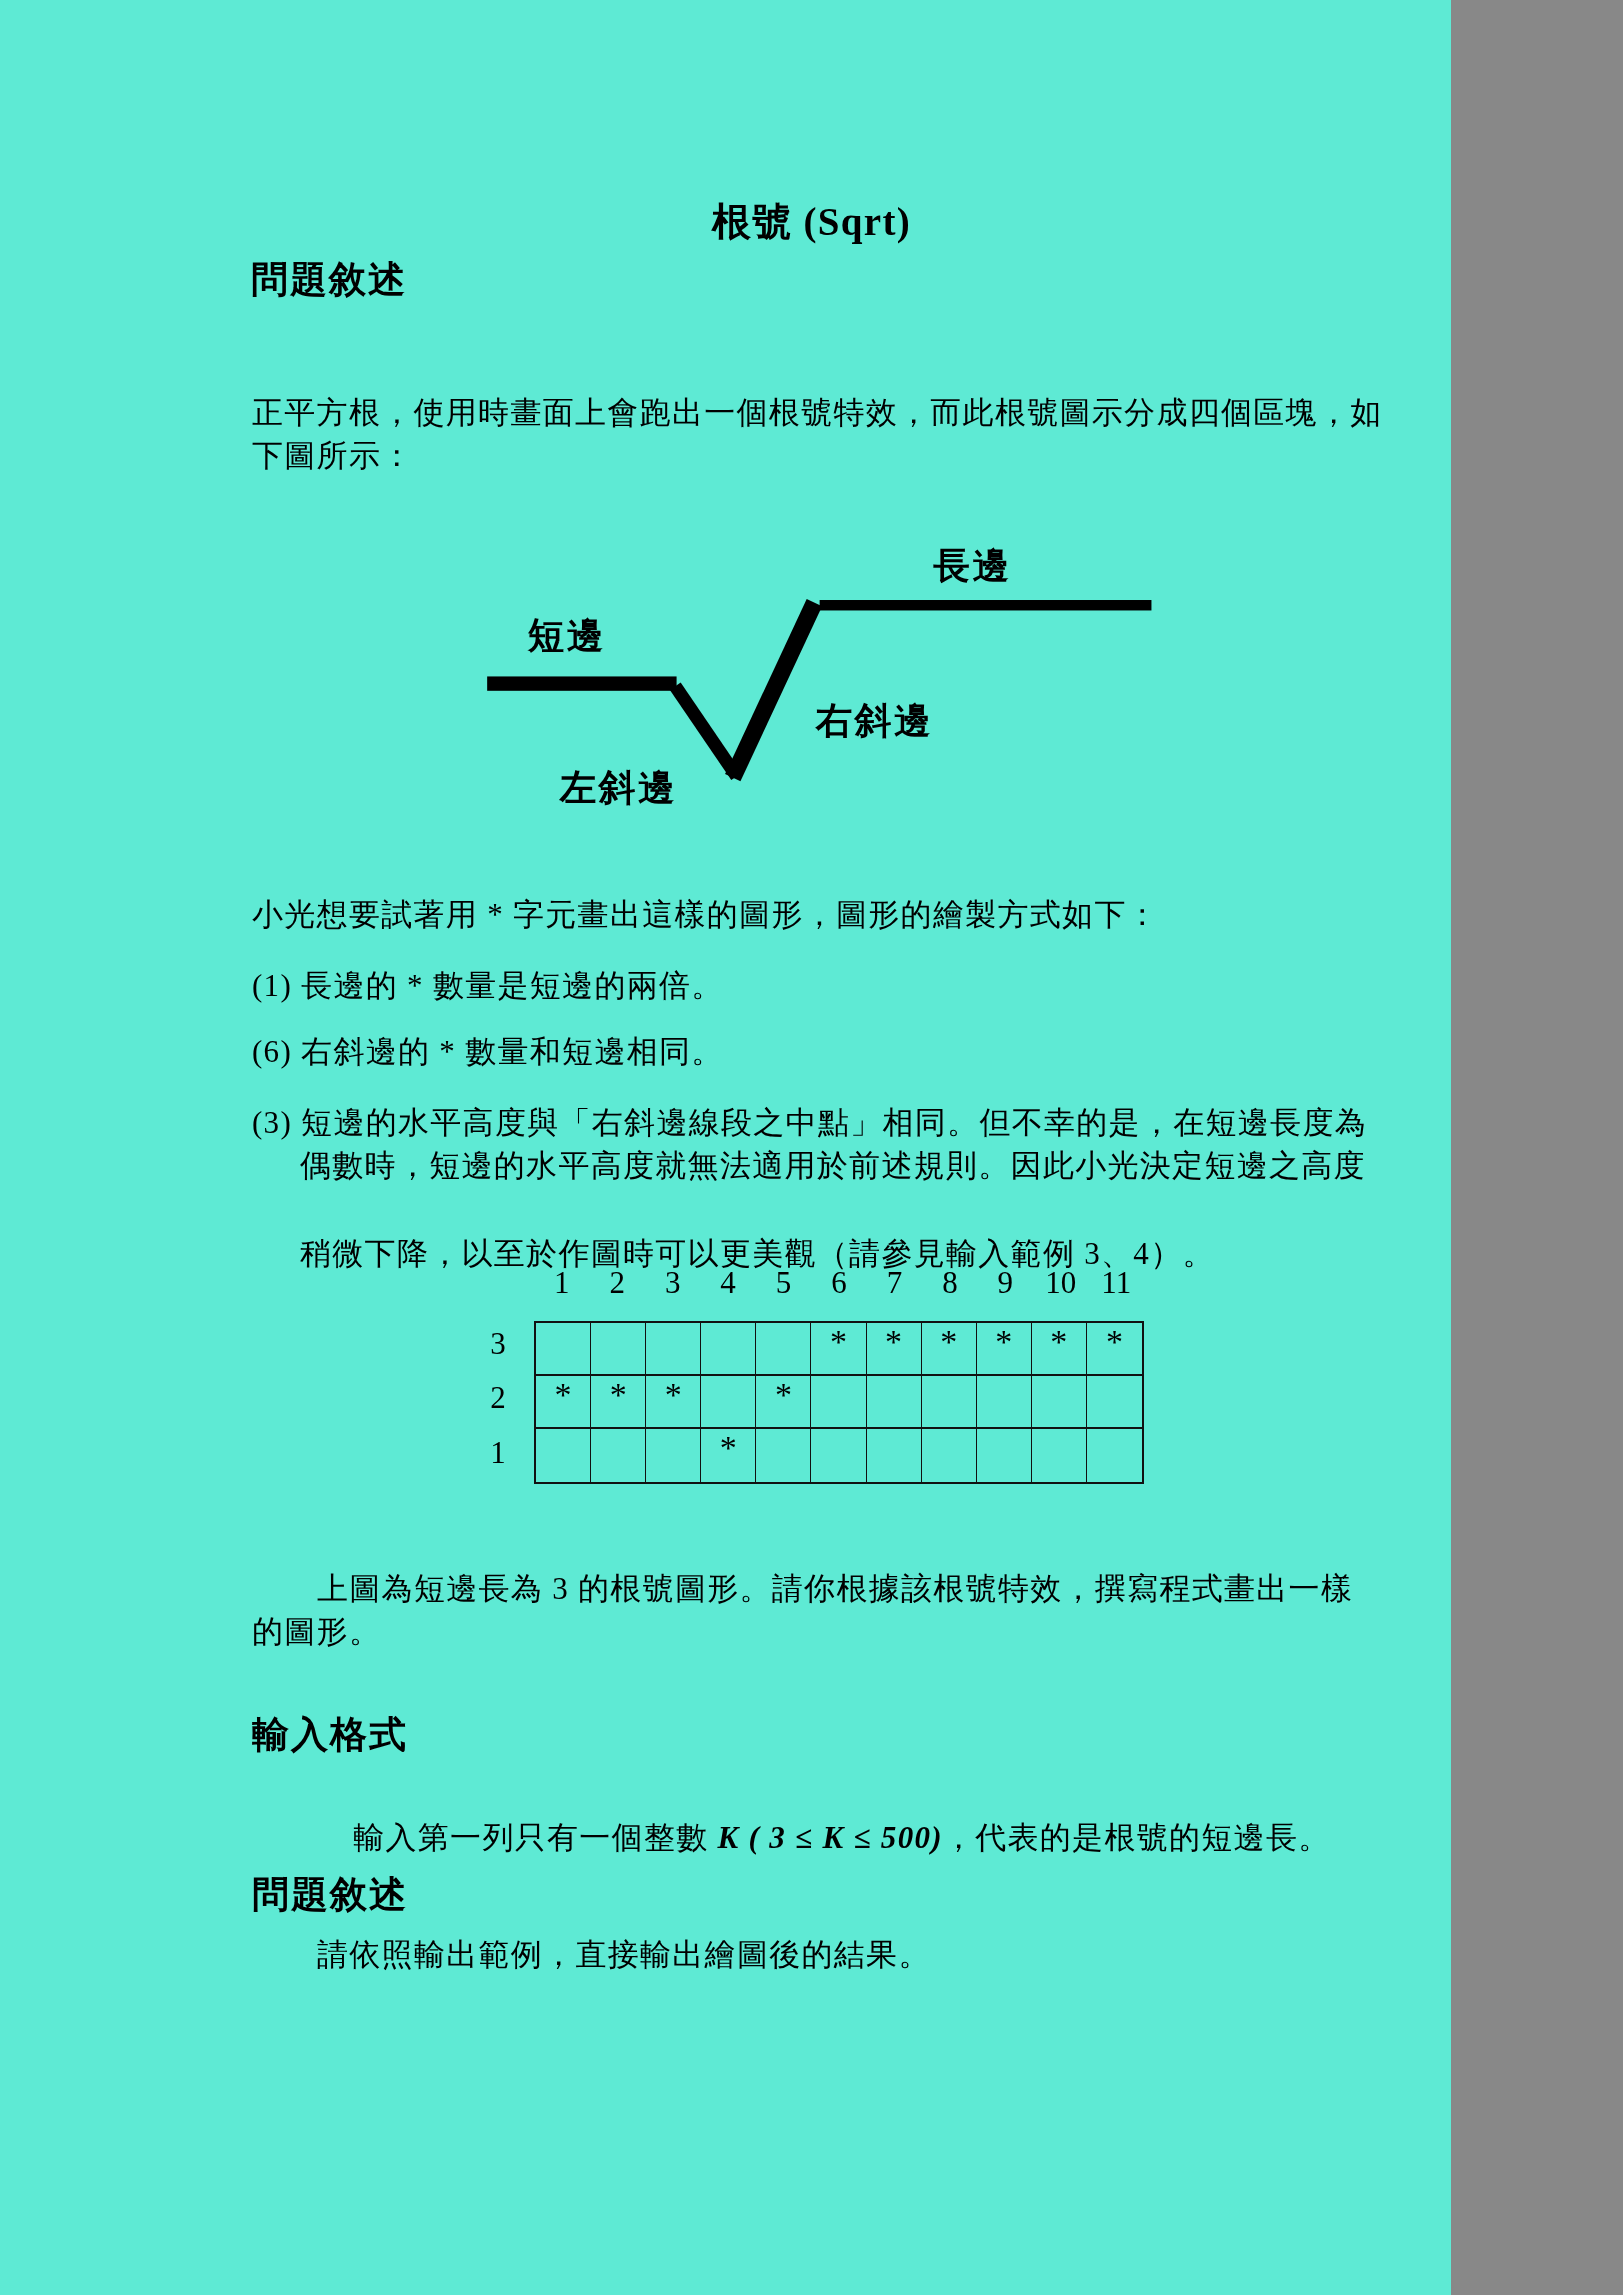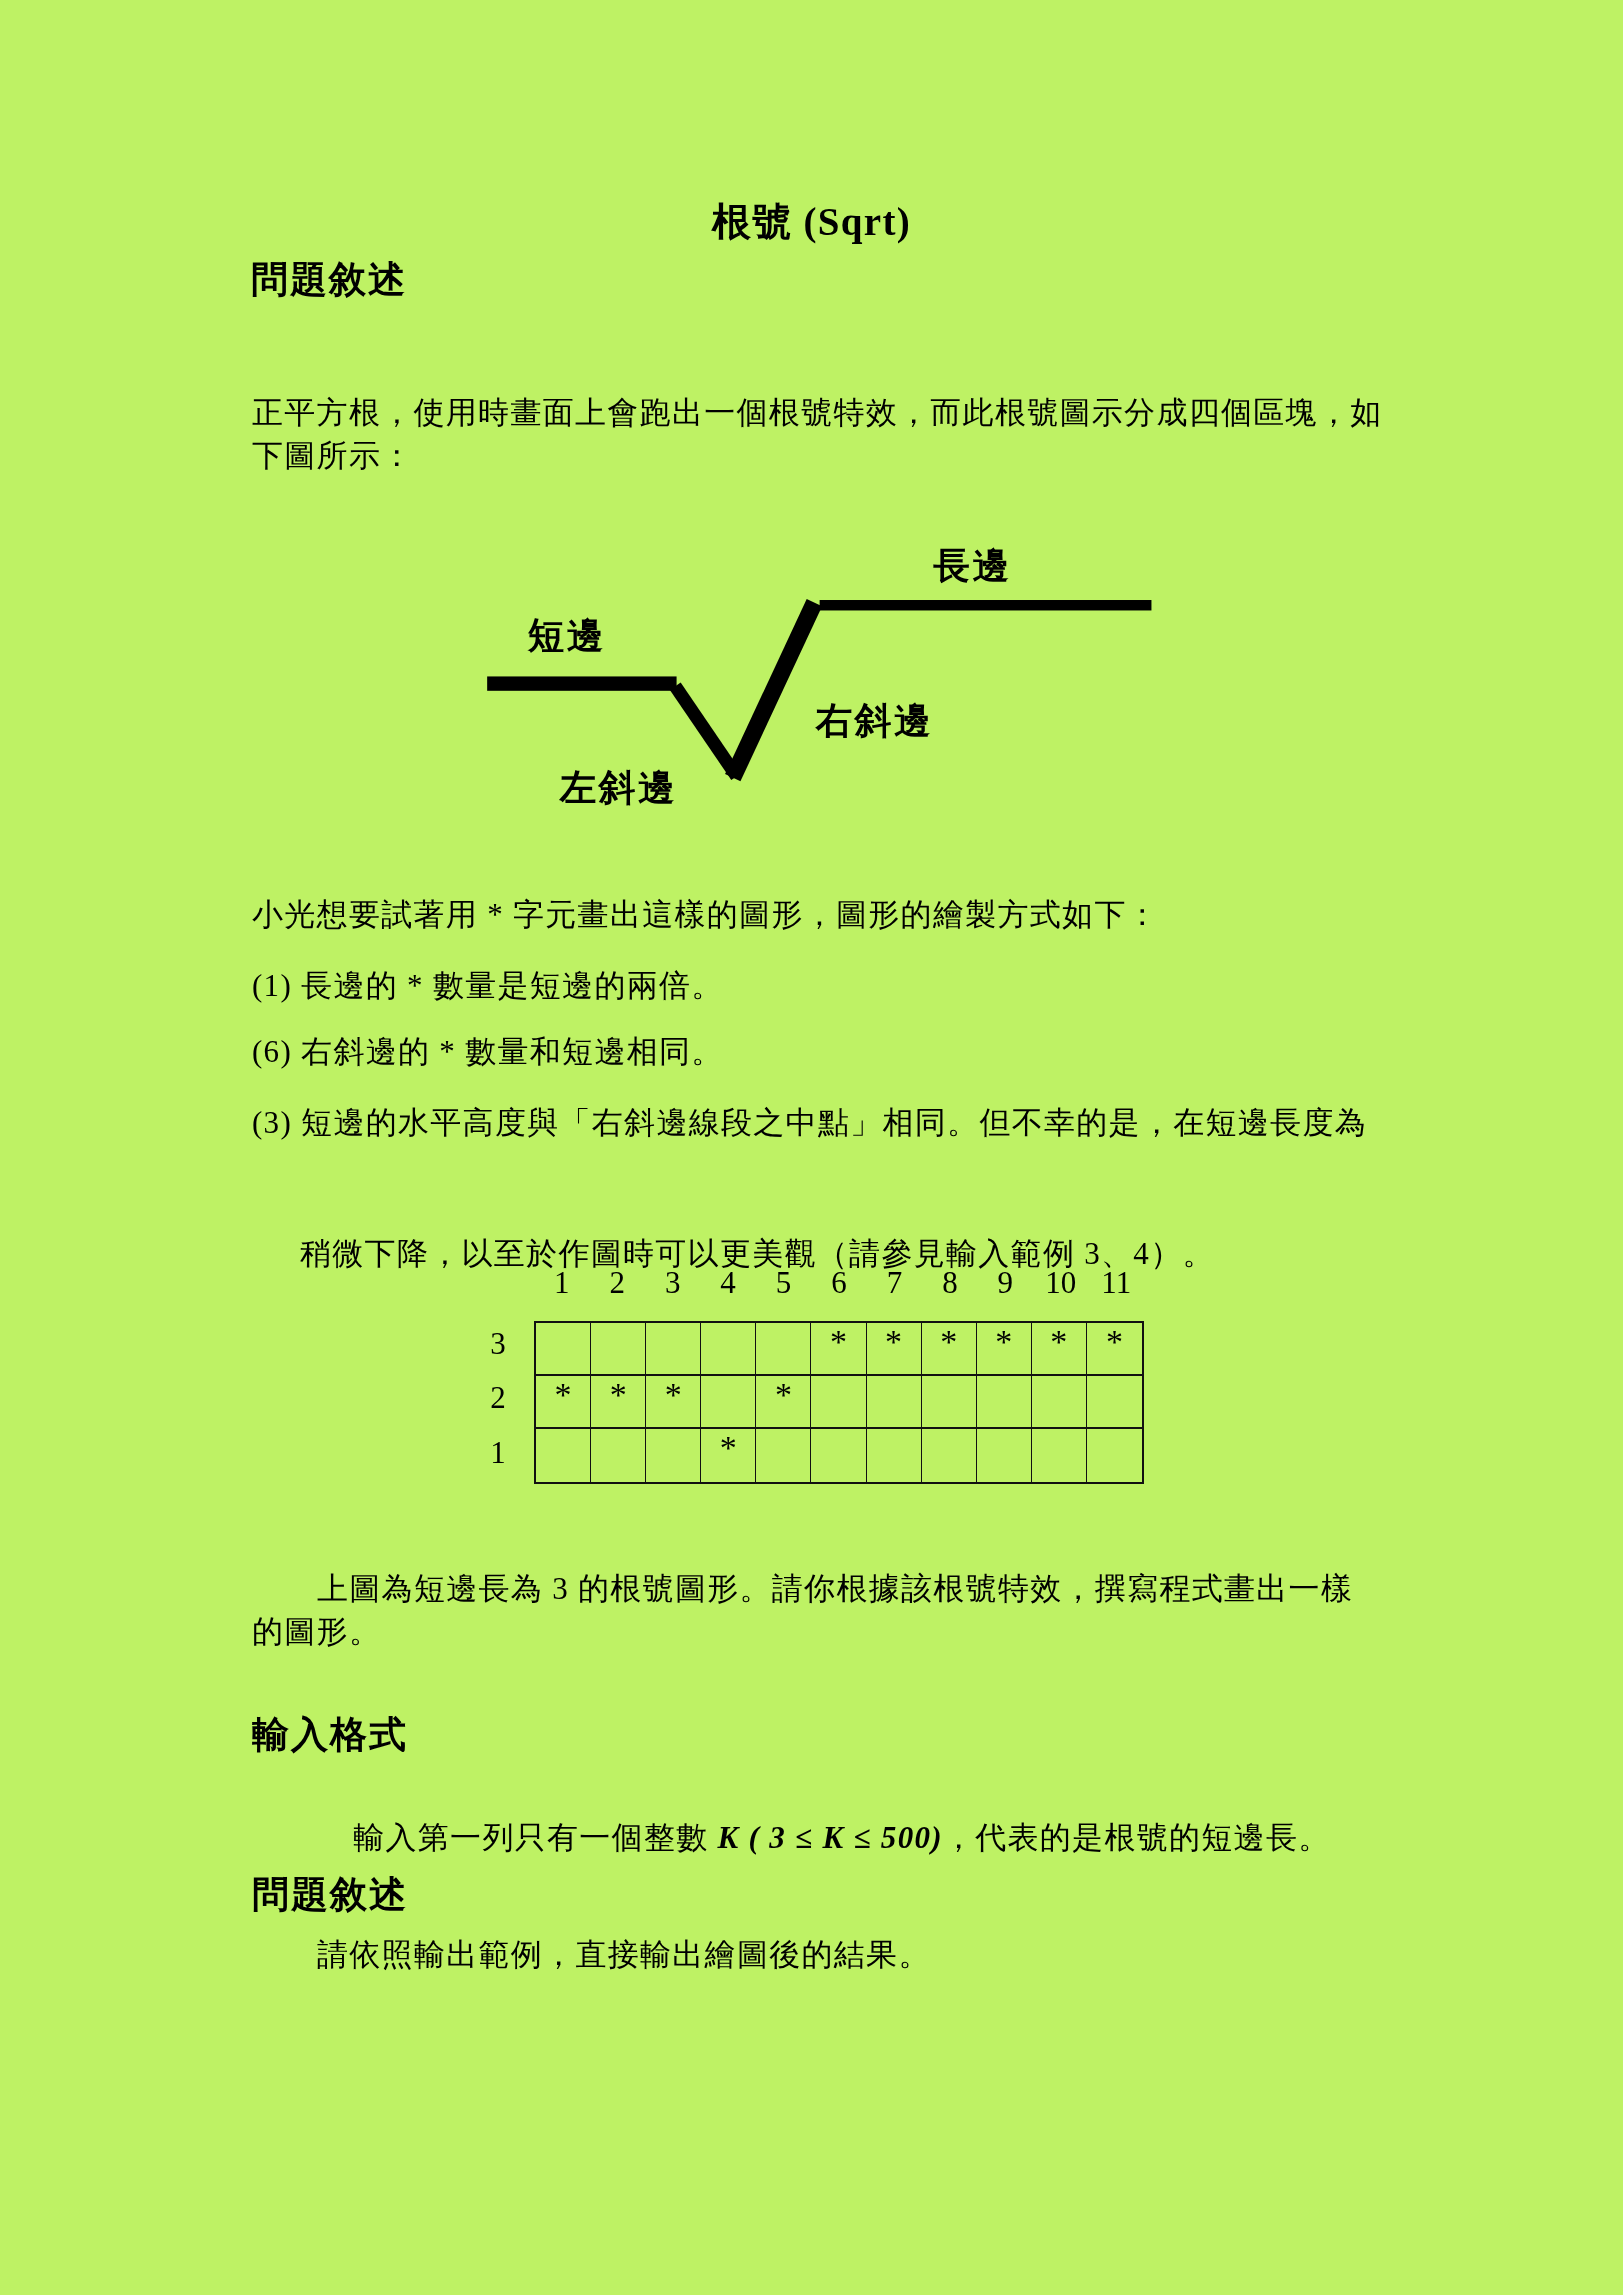--- a/index.html
+++ b/index.html
@@ -1,19 +1,19 @@
 <!DOCTYPE html>
 <html style="font-size:10.5px"><head>
 <meta charset="utf-8">
 <style>
   html,body{margin:0;padding:0;background:#888;}
   #page{
     position:relative;
-    width:1623px;height:2295px;
-    background:#bef264;
+    width:1451px;height:2295px;
+    background:#5eead4;
     overflow:hidden;
     font-family:"Liberation Serif","DejaVu Serif",serif;
     color:#000;
   }
   .t{
     position:absolute;
     font-size:31px;
     line-height:43px;
     letter-spacing:1.3px;
     white-space:pre;
@@ -103,20 +103,21 @@
       <text x="547" y="301">右斜邊</text>
       <text x="155" y="404">左斜邊</text>
     </g>
   </svg>
 
   <div class="t" style="left:252px;top:893px;">小光想要試著用 * 字元畫出這樣的圖形，圖形的繪製方式如下：</div>
 
   <div class="t" style="left:252px;top:964px;">(1) 長邊的 * 數量是短邊的兩倍。</div>
   <div class="t" style="left:252px;top:1030px;">(6) 右斜邊的 * 數量和短邊相同。</div>
   <div class="t" style="left:252px;top:1101px;">(3) 短邊的水平高度與「右斜邊線段之中點」相同。但不幸的是，在短邊長度為</div>
+  <div class="t" style="left:300px;top:1144px;">偶數時，短邊的水平高度就無法適用於前述規則。因此小光決定短邊之高度</div>
   <div class="t" style="left:300px;top:1187px;margin-top:45px;">稍微下降，以至於作圖時可以更美觀（請參見輸入範例 3、4）。</div>
 
   <div id="grid-col-headers">
       <div class="col-header">1</div>
       <div class="col-header">2</div>
       <div class="col-header">3</div>
       <div class="col-header">4</div>
       <div class="col-header">5</div>
       <div class="col-header">6</div>
       <div class="col-header">7</div>

